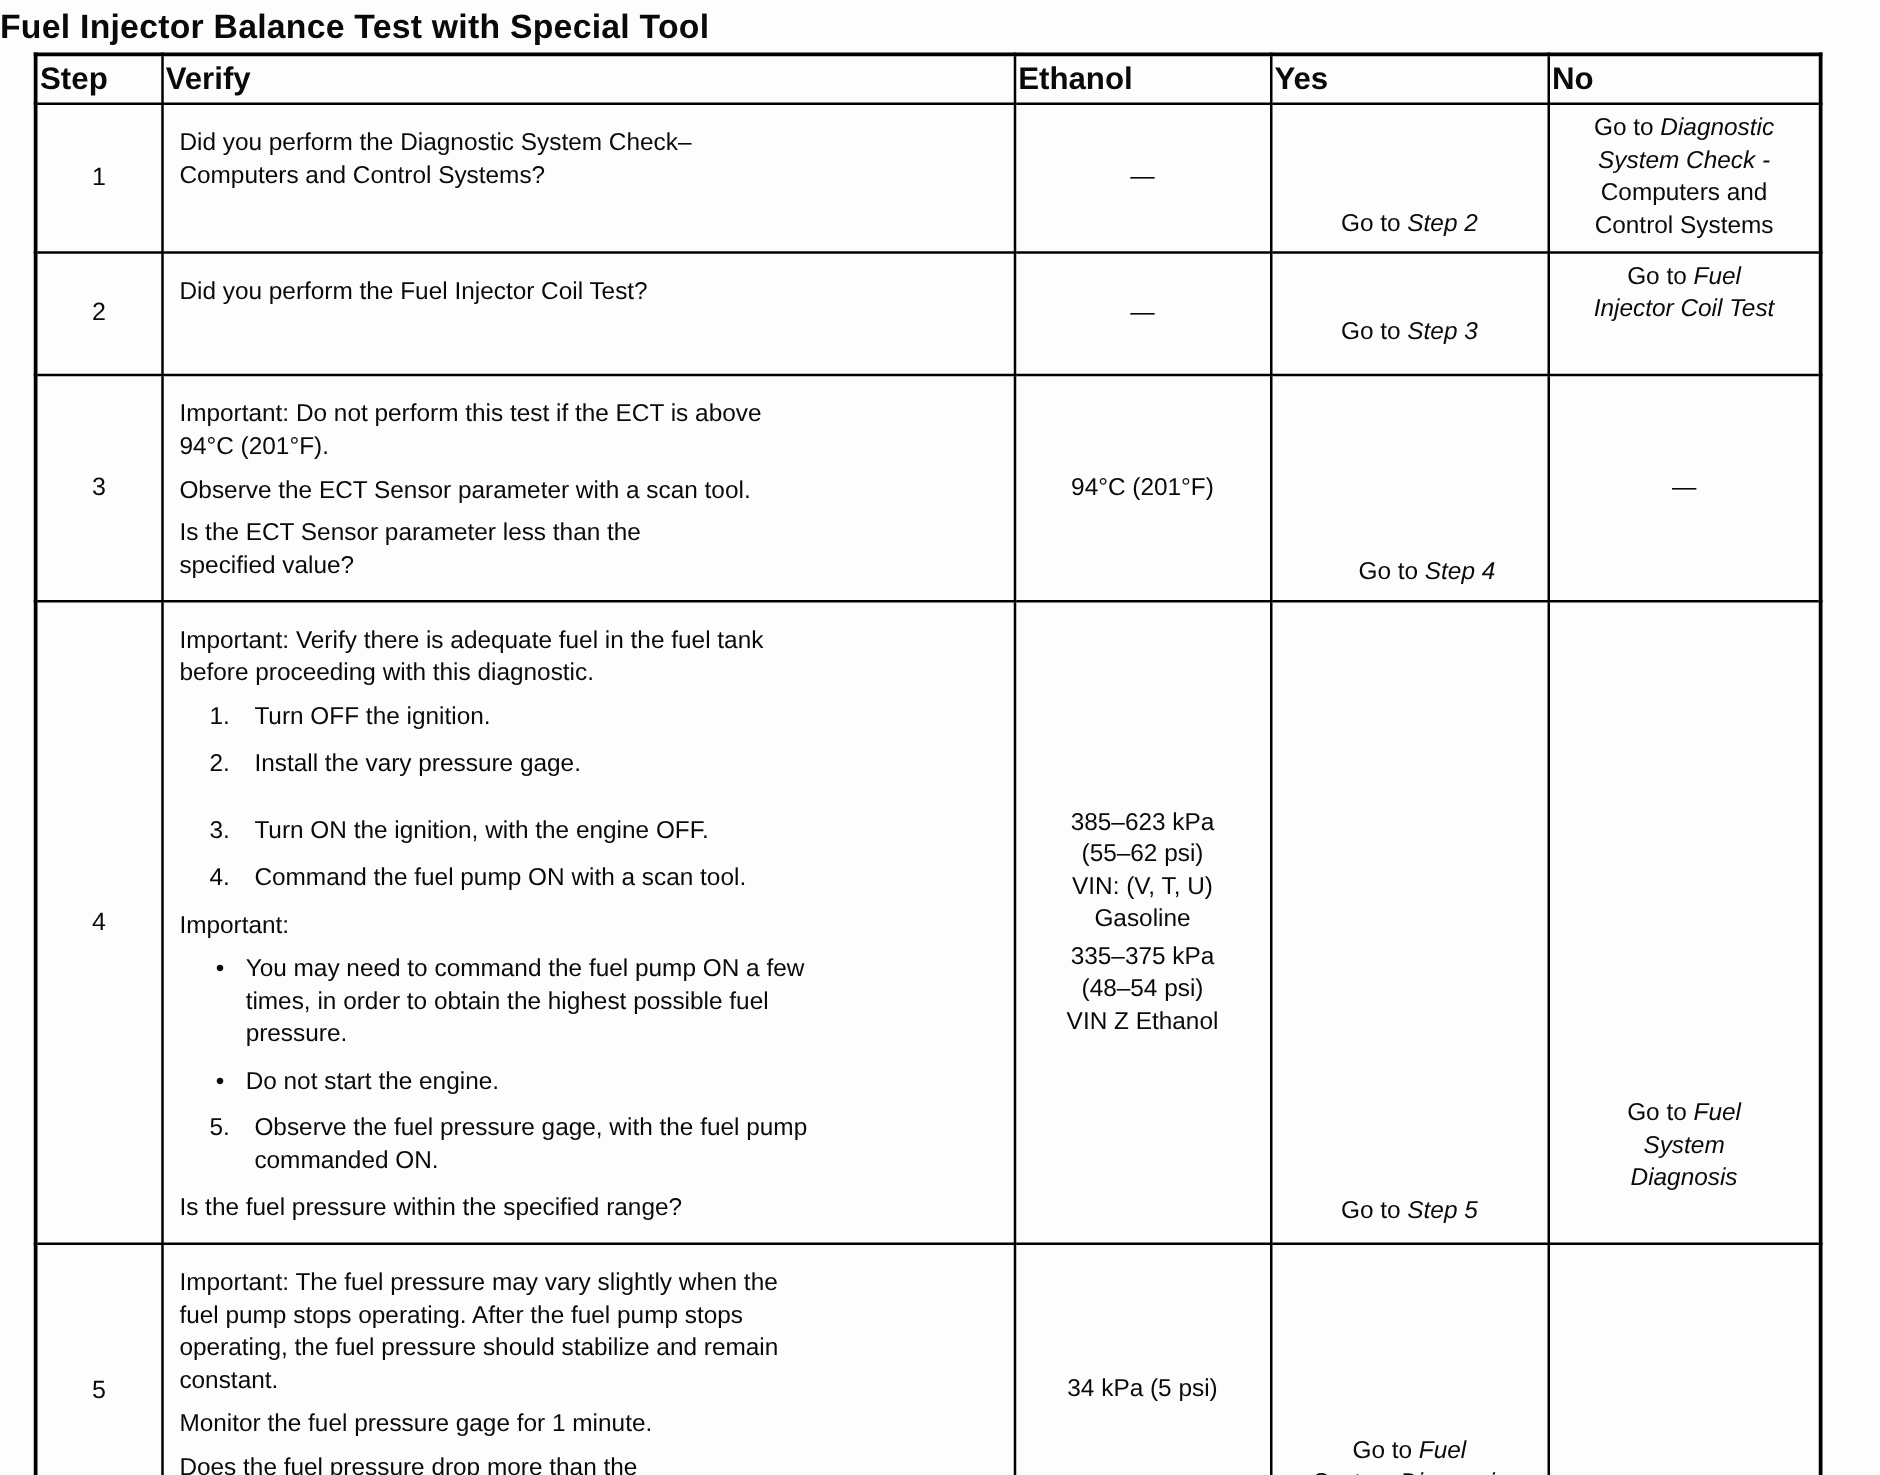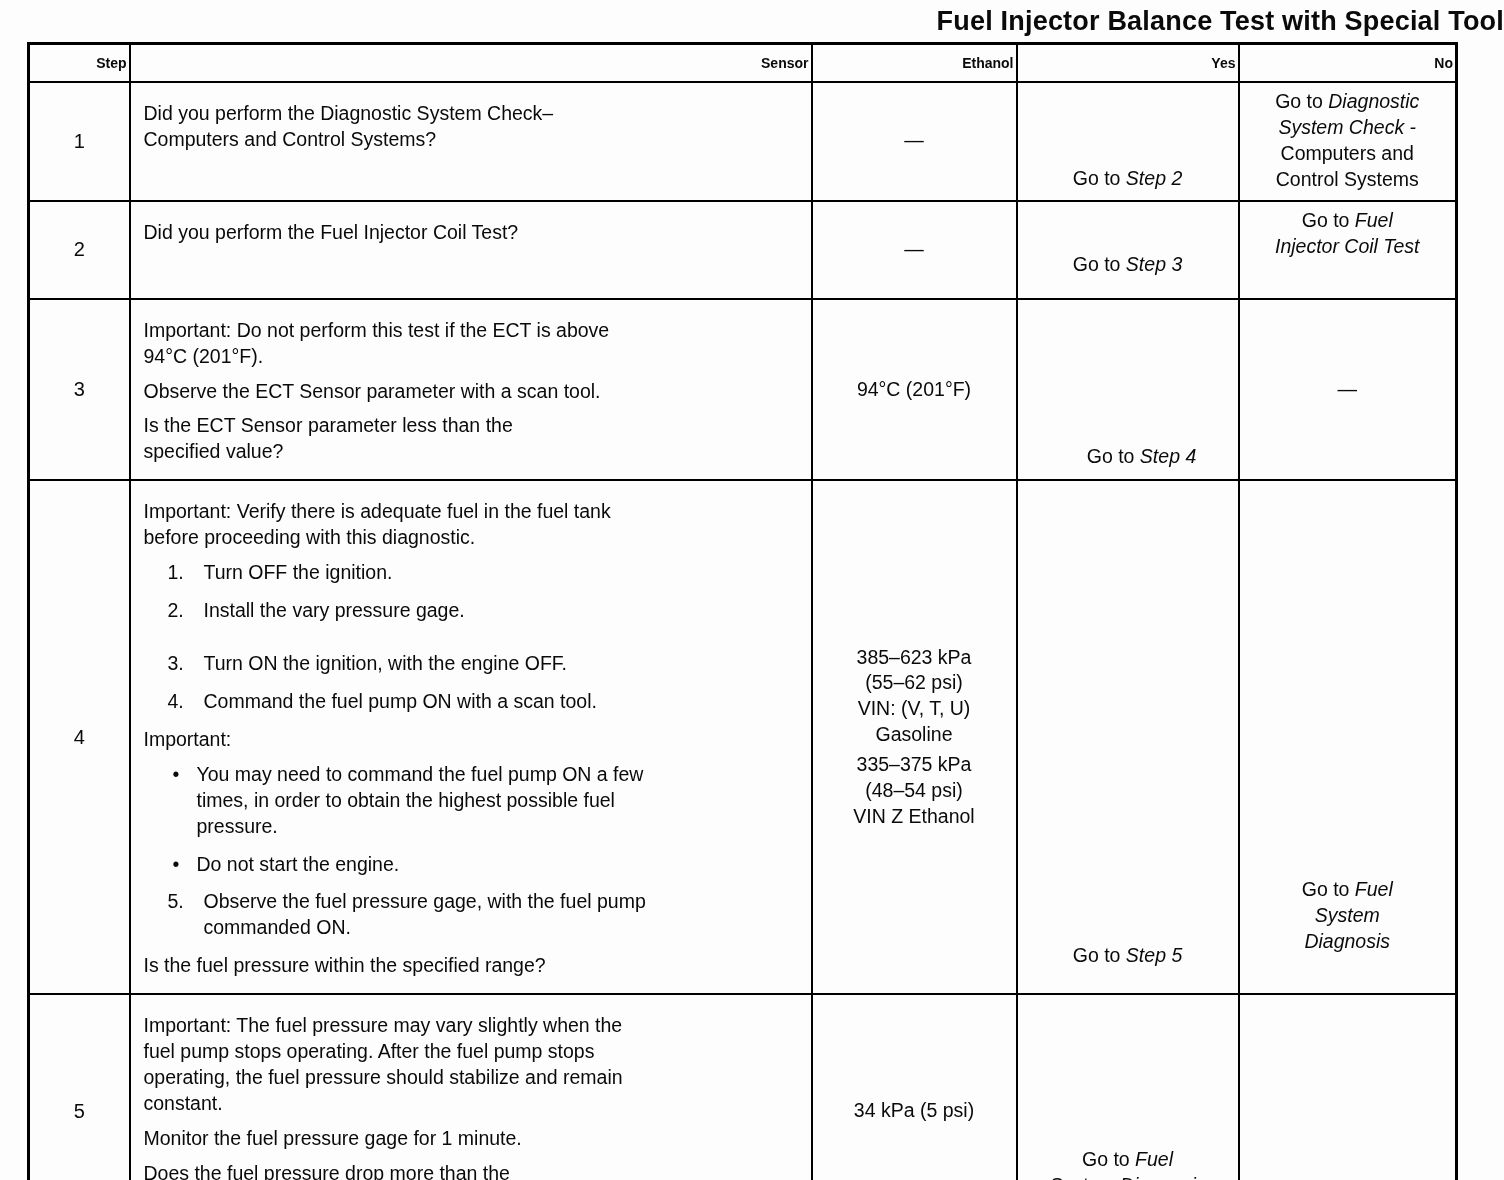--- a/index.html
+++ b/index.html
@@ -5,39 +5,39 @@
   html, body { margin: 0; padding: 0; }
   body {
     width: 1504px; height: 1180px;
     background: #fdfdfd;
     color: #0a0a0a;
     font-family: "Liberation Sans", sans-serif;
     position: relative;
     overflow: hidden;
   }
   .page-title {
-    text-align: right;
+    text-align: left;
     font-weight: bold;
     font-size: 27px;
     letter-spacing: 0.2px;
     margin: 6px 0 0 0;
   }
   table.diag {
     position: absolute;
     left: 27px; top: 42px;
     width: 1428px;
     border-collapse: collapse;
     table-layout: fixed;
     border: 3px solid #000;
   }
   .diag th, .diag td { border: 2px solid #000; }
   .diag th {
-    font-size: 14px;
+    font-size: 25px;
     font-weight: bold;
-    text-align: right;
+    text-align: left;
     padding: 4px 2px;
     height: 28px;
   }
   .diag td {
     font-size: 19.5px;
     line-height: 1.33;
     vertical-align: top;
   }
   .diag tbody tr:nth-child(1) { height: 117px; }
   .diag tbody tr:nth-child(2) { height: 98px;  }
@@ -73,21 +73,21 @@
   <colgroup>
     <col style="width:101px">
     <col style="width:682px">
     <col style="width:205px">
     <col style="width:222px">
     <col style="width:218px">
   </colgroup>
   <thead>
     <tr>
         <th>Step</th>
-        <th>Sensor</th>
+        <th>Verify</th>
         <th>Ethanol</th>
         <th>Yes</th>
         <th>No</th>
       </tr>
   </thead>
   <tbody>
       <tr>
         <td class="step-cell">1</td>
         <td class="action-cell">
           <div class="blk">Did you perform the Diagnostic System Check–
@@ -180,21 +180,21 @@
             <div>(55–62 psi)</div>
             <div>VIN: (V, T, U)</div>
             <div>Gasoline</div>
           </div>
           <div class="vgroup">
             <div>335–375 kPa</div>
             <div>(48–54 psi)</div>
             <div>VIN Z Ethanol</div>
           </div>
         </td>
-        <td class="yn-cell" style="vertical-align: bottom; padding-bottom: 24px;"><span><span>Go to </span><span class="italic">Step 5</span></span></td>
+        <td class="yn-cell" style="vertical-align: bottom; padding-bottom: 12px;"><span><span>Go to </span><span class="italic">Step 5</span></span></td>
         <td class="yn-cell" style="vertical-align: bottom; padding-bottom: 38px;"><span><span>Go to </span><span class="italic">Fuel
 System
 Diagnosis</span></span></td>
       </tr>
       <tr>
         <td class="step-cell">5</td>
         <td class="action-cell">
           <div class="blk"><b>Important:</b> The fuel pressure may vary slightly when the
 fuel pump stops operating. After the fuel pump stops
 operating, the fuel pressure should stabilize and remain

